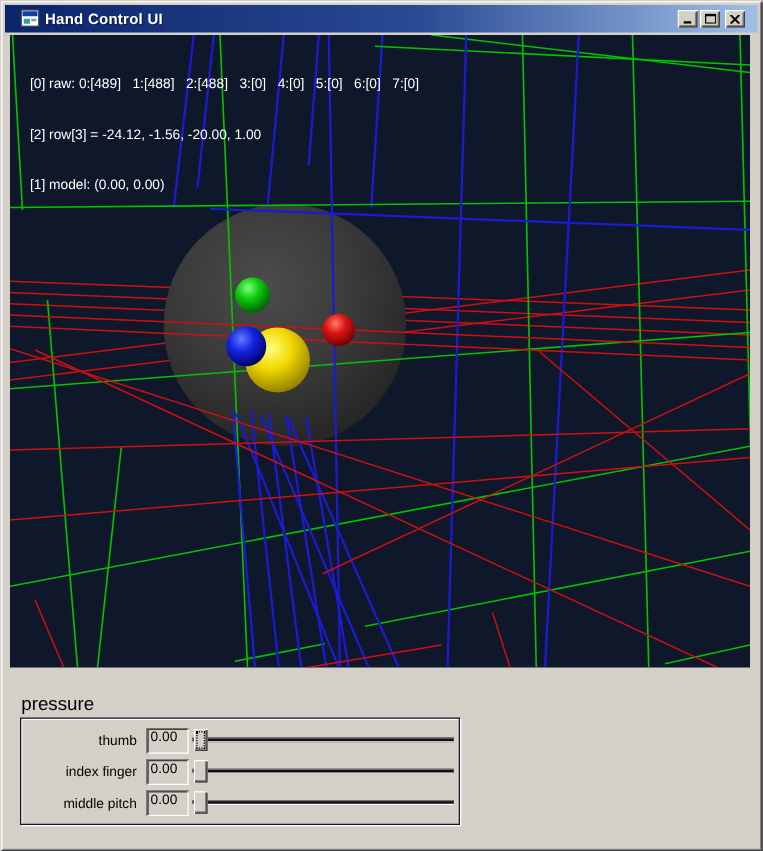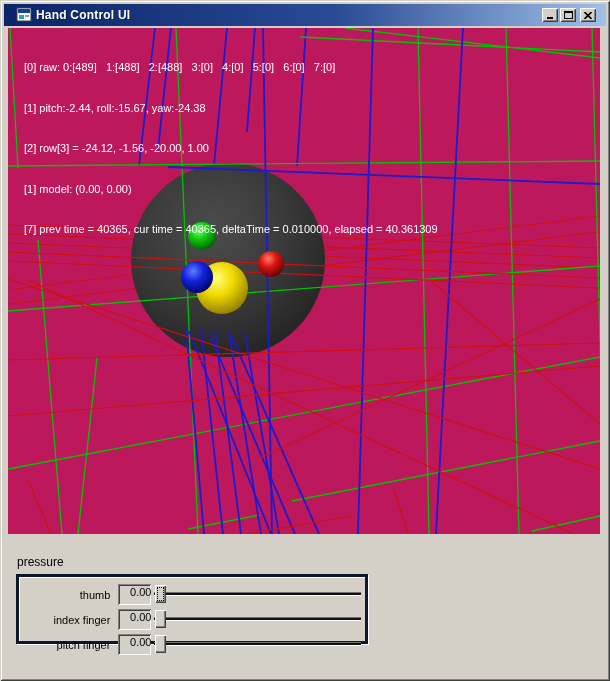--- a/index.html
+++ b/index.html
@@ -24,44 +24,43 @@
   .tb-btn{
     width:16px;height:14px;margin-left:2px;padding:0;background:#d4d0c8;border:0;
     box-shadow:inset 1px 1px 0 #ffffff, inset -1px -1px 0 #404040,
                inset 2px 2px 0 #d4d0c8, inset -2px -2px 0 #808080;
     display:flex;align-items:center;justify-content:center;cursor:default;
   }
   .tb-btn.close{margin-left:4px;}
   
   .viewport{
     position:absolute;left:4px;top:24px;width:592px;height:506px;
-    background:#be185d;overflow:hidden;padding-left:17px;
+    background:#0f172a;overflow:hidden;padding-left:17px;
   }
   .scene{position:absolute;left:0;top:0;}
   .debug{
     position:absolute;left:16px;top:6px;color:#ffffff;font-size:11px;
     line-height:13.5px;white-space:pre;
   }
   
-  .group-label{position:absolute;left:13px;top:551px;font-size:12px;color:#000;}
+  .group-label{position:absolute;left:13px;top:551px;font-size:15px;color:#000;}
   .groupbox{
-    position:absolute;left:12px;top:570px;width:352px;height:70px;
-    border:3px solid #0f172a;
+    position:absolute;left:12px;top:570px;width:352px;height:86px;
+    border:1px solid #0f172a;
     box-shadow:inset 1px 1px 0 #ffffff, 1px 1px 0 #ffffff;
     padding:7px 0 0 6px;
   }
   .prow{display:flex;align-items:center;height:21px;margin-bottom:4px;}
   .prow-label{width:88px;text-align:right;font-size:11px;color:#000;
     margin-right:8px;white-space:nowrap;}
   .pvalue{
     width:34px;height:21px;background:#d4d0c8;color:#000;font-size:11px;
     line-height:17px;padding-left:3px;
     box-shadow:inset 1px 1px 0 #808080, inset -1px -1px 0 #ffffff,
                inset 2px 2px 0 #404040, inset -2px -2px 0 #d4d0c8;
-    text-align:right;
   }
   .slider{position:relative;width:218px;height:21px;margin-left:2px;}
   .track{
     position:absolute;left:1px;right:4px;top:8px;height:4px;background:#101010;
     border-top:1px solid #707070;border-bottom:1px solid #ffffff;
   }
   .handle{
     position:absolute;left:2px;top:1px;width:11px;height:18px;background:#d4d0c8;
     box-shadow:inset 1px 1px 0 #ffffff, inset -1px -1px 0 #404040,
                inset -2px -2px 0 #808080;
@@ -200,24 +199,22 @@
         <g>
           <circle cx="194" cy="208" r="14" fill="url(#bgrn)"></circle>
           <circle cx="263" cy="236" r="13" fill="url(#bred)"></circle>
           <circle cx="214" cy="260" r="26" fill="url(#byel)"></circle>
           <circle cx="189" cy="249" r="16" fill="url(#bblu)"></circle>
         </g>
       </svg>
 
       <div class="debug">
         <div>[0] raw: 0:[489]   1:[488]   2:[488]   3:[0]   4:[0]   5:[0]   6:[0]   7:[0]</div>
-        <div>[1] pitch:-2.44, roll:-15.67, yaw:-24.38</div>
         <div>[2] row[3] = -24.12, -1.56, -20.00, 1.00</div>
         <div>[1] model: (0.00, 0.00)</div>
-        <div>[7] prev time = 40365, cur time = 40365, deltaTime = 0.010000, elapsed = 40.361309</div>
       </div>
     </div>
 
     <div class="group-label">pressure</div>
     <div class="groupbox">
 
       <div class="prow">
         <span class="prow-label">thumb</span>
         <span class="pvalue">0.00</span>
         <span class="slider">
@@ -229,21 +226,21 @@
       <div class="prow">
         <span class="prow-label">index finger</span>
         <span class="pvalue">0.00</span>
         <span class="slider">
           <span class="track"></span>
           <span class="handle"></span>
         </span>
       </div>
 
       <div class="prow">
-        <span class="prow-label">pitch finger</span>
+        <span class="prow-label">middle pitch</span>
         <span class="pvalue">0.00</span>
         <span class="slider">
           <span class="track"></span>
           <span class="handle"></span>
         </span>
       </div>
 
     </div>
   </div>
 </div>

